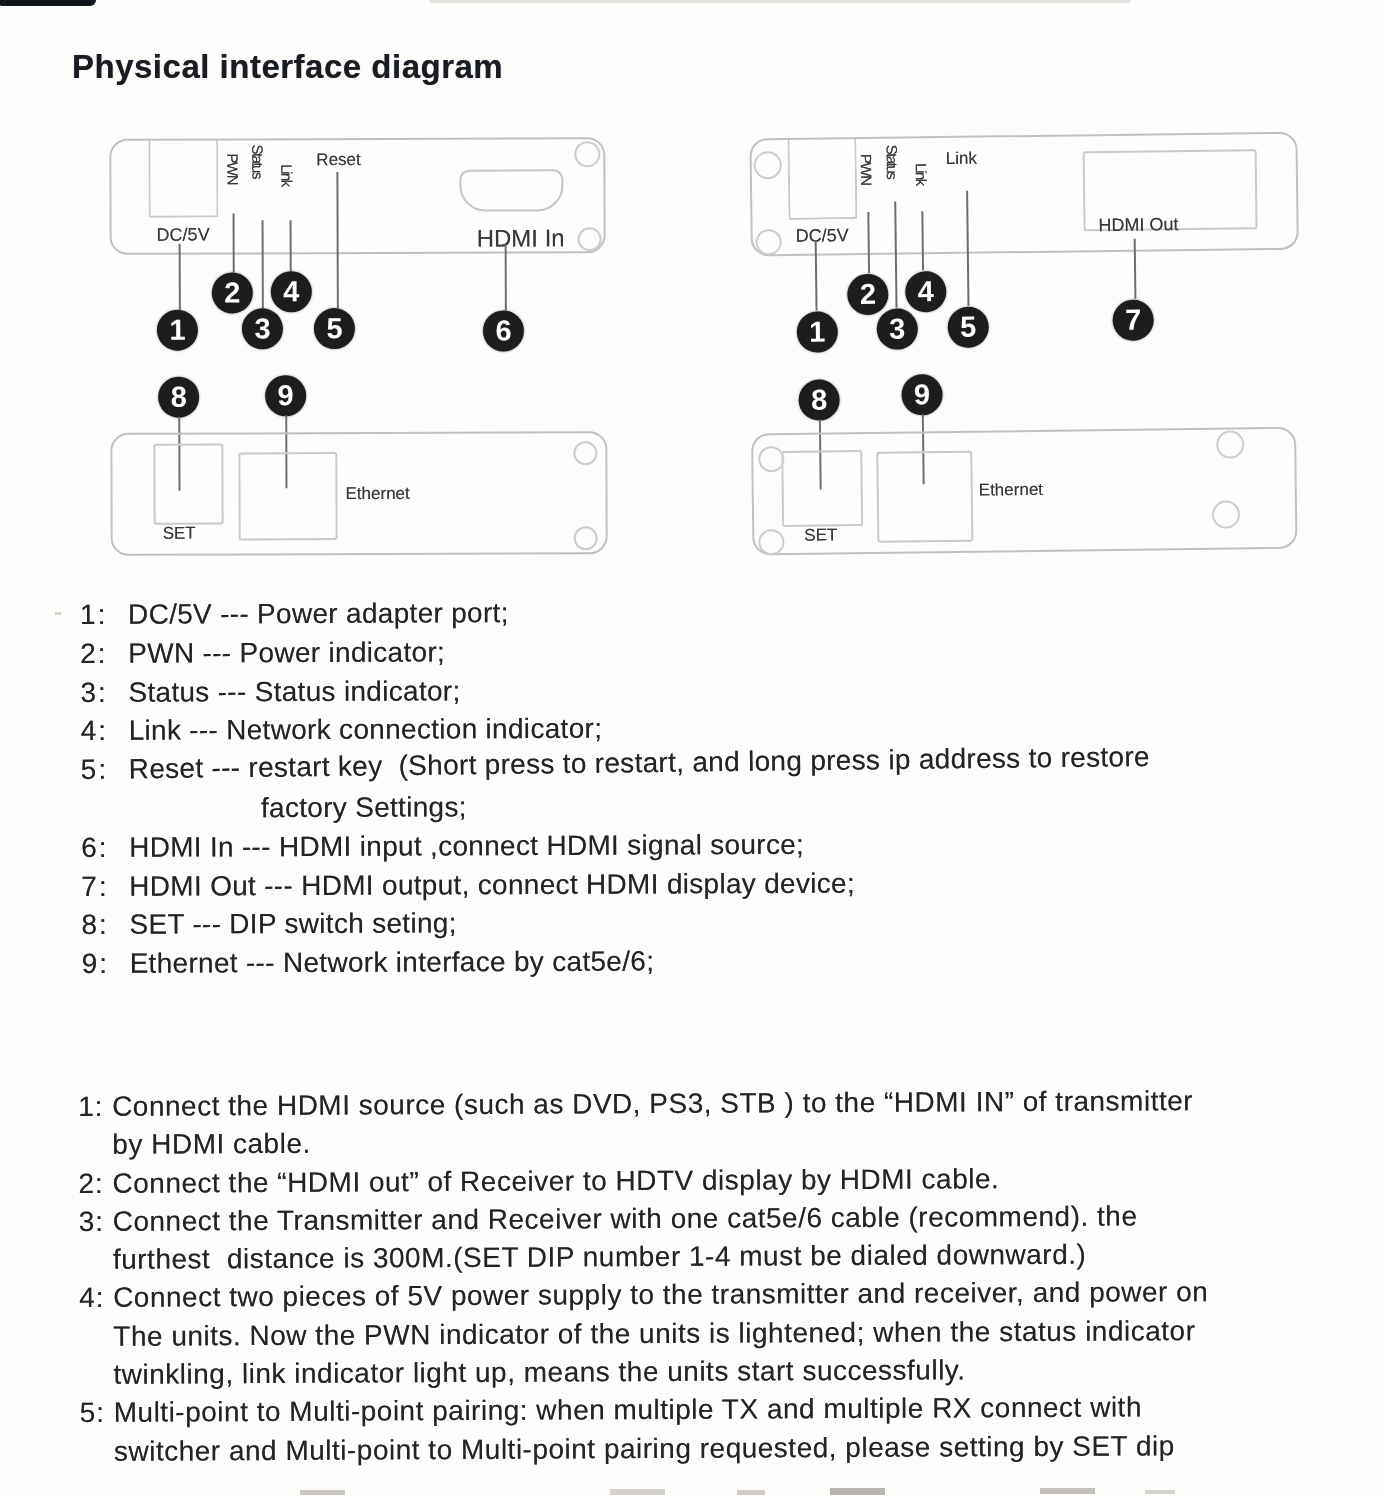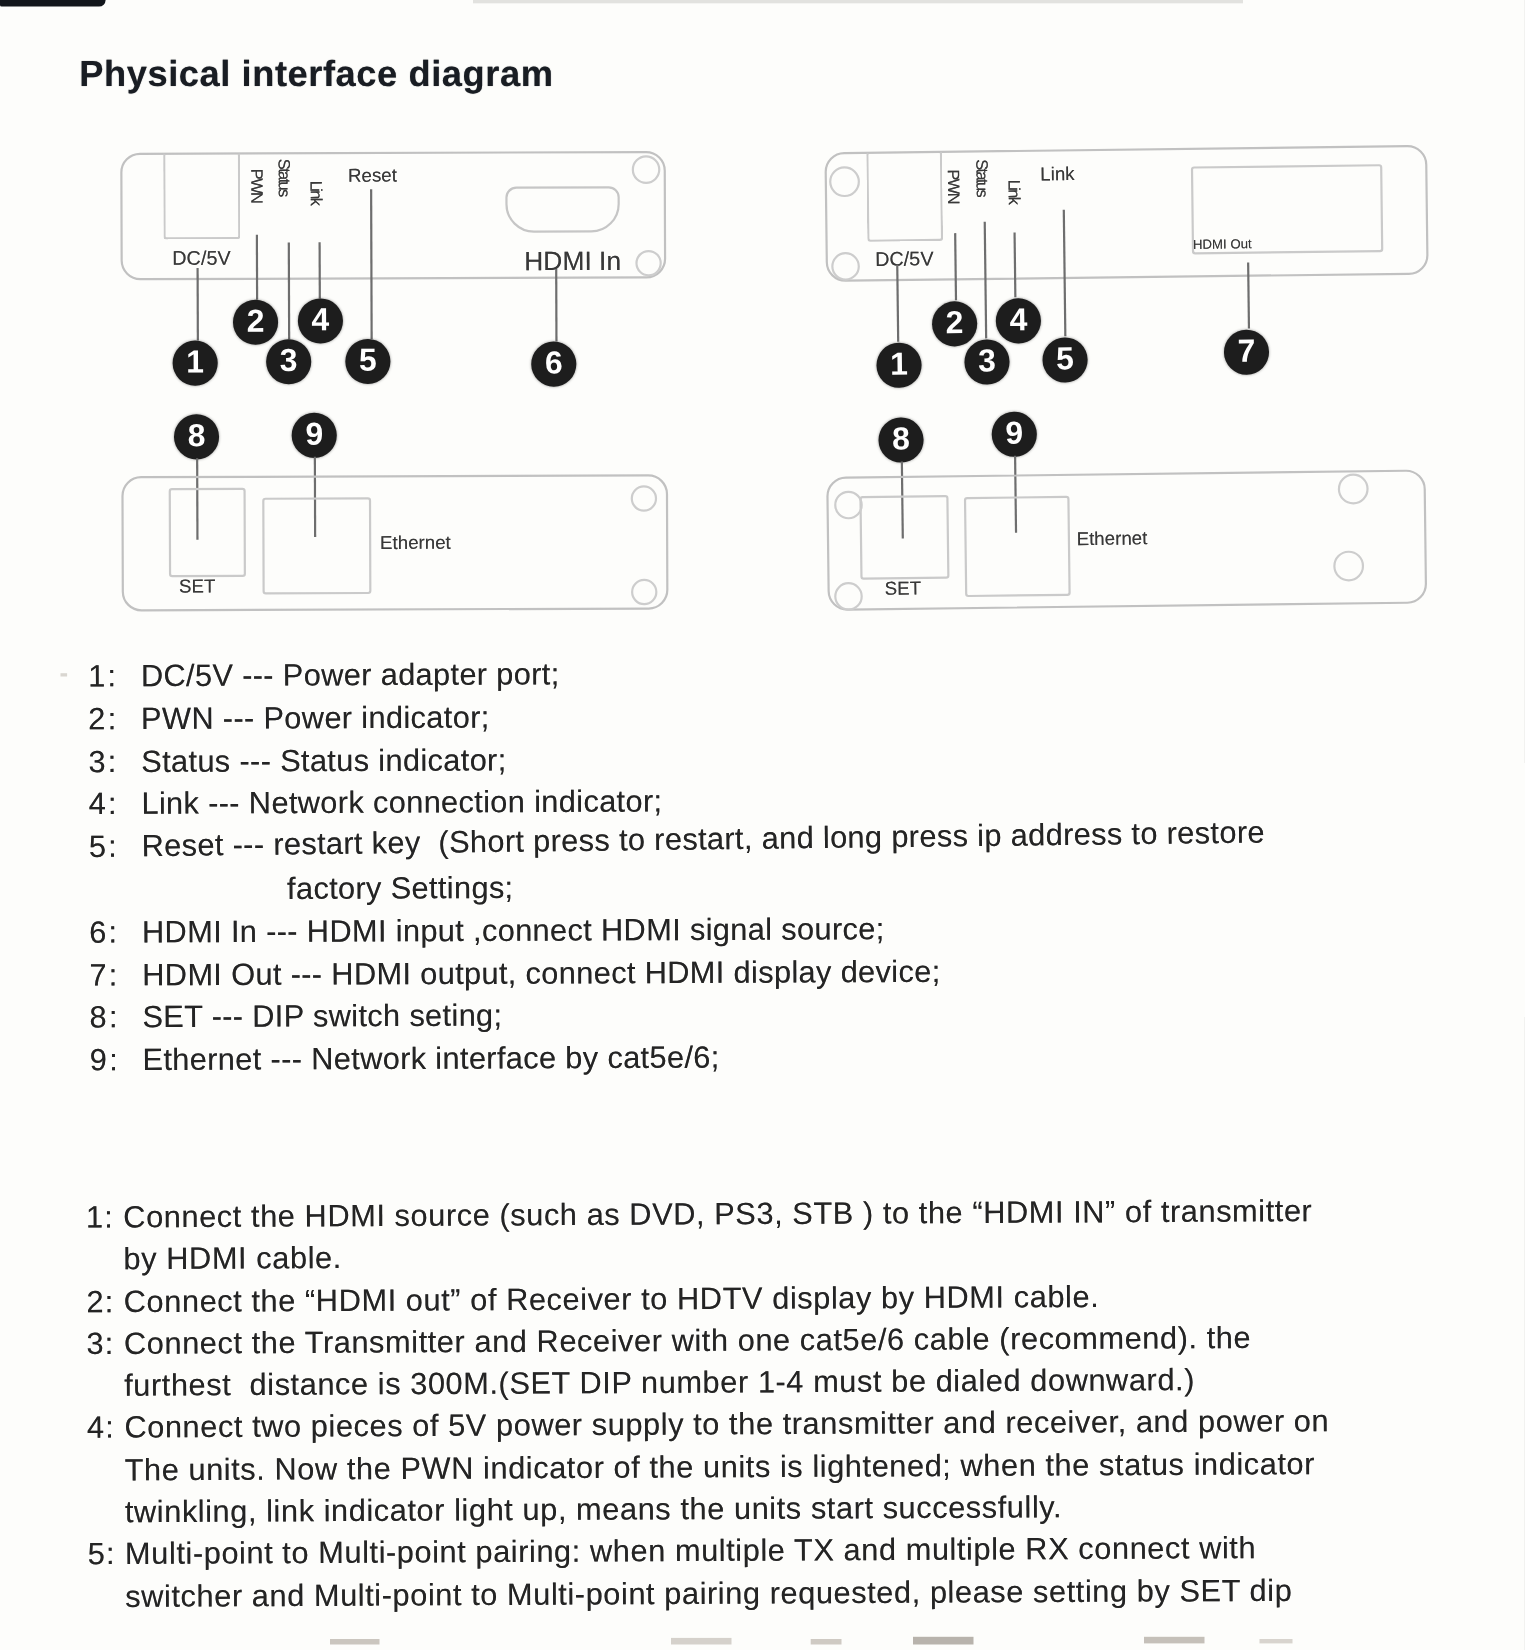--- a/index.html
+++ b/index.html
@@ -120,21 +120,21 @@
     <div class="sub" style="left:40px;top:2px;width:65px;height:78px;border-top-color:transparent;"></div>
     <div class="sub" style="left:335px;top:19px;width:170px;height:76px;"></div>
     <div class="screw" style="left:6px;top:15px;width:24px;height:24px;"></div>
     <div class="screw" style="left:7px;top:93px;width:22px;height:22px;"></div>
 
     <div class="dlabel" style="left:47px;top:90px;font-size:18px;">DC/5V</div>
     <div class="vlabel" style="left:110px;top:19px;">PWN</div>
     <div class="vlabel" style="left:136px;top:10px;">Status</div>
     <div class="vlabel" style="left:165px;top:29px;">Link</div>
     <div class="dlabel" style="left:198px;top:15px;">Link</div>
-    <div class="dlabel" style="left:336px;top:83px;font-size:12px;">HDMI Out</div>
+    <div class="dlabel" style="left:350px;top:83px;font-size:18px;">HDMI Out</div>
 
     <div class="vline" style="left:66px;top:105px;height:70px;"></div>
     <div class="vline" style="left:119px;top:77px;height:61px;"></div>
     <div class="vline" style="left:146px;top:67px;height:106px;"></div>
     <div class="vline" style="left:173px;top:77px;height:59px;"></div>
     <div class="vline" style="left:218px;top:57px;height:115px;"></div>
     <div class="vline" style="left:385px;top:107px;height:60px;"></div>
 
     <div class="callout" style="left:98px;top:139px;">2</div>
     <div class="callout" style="left:156px;top:137px;">4</div>

